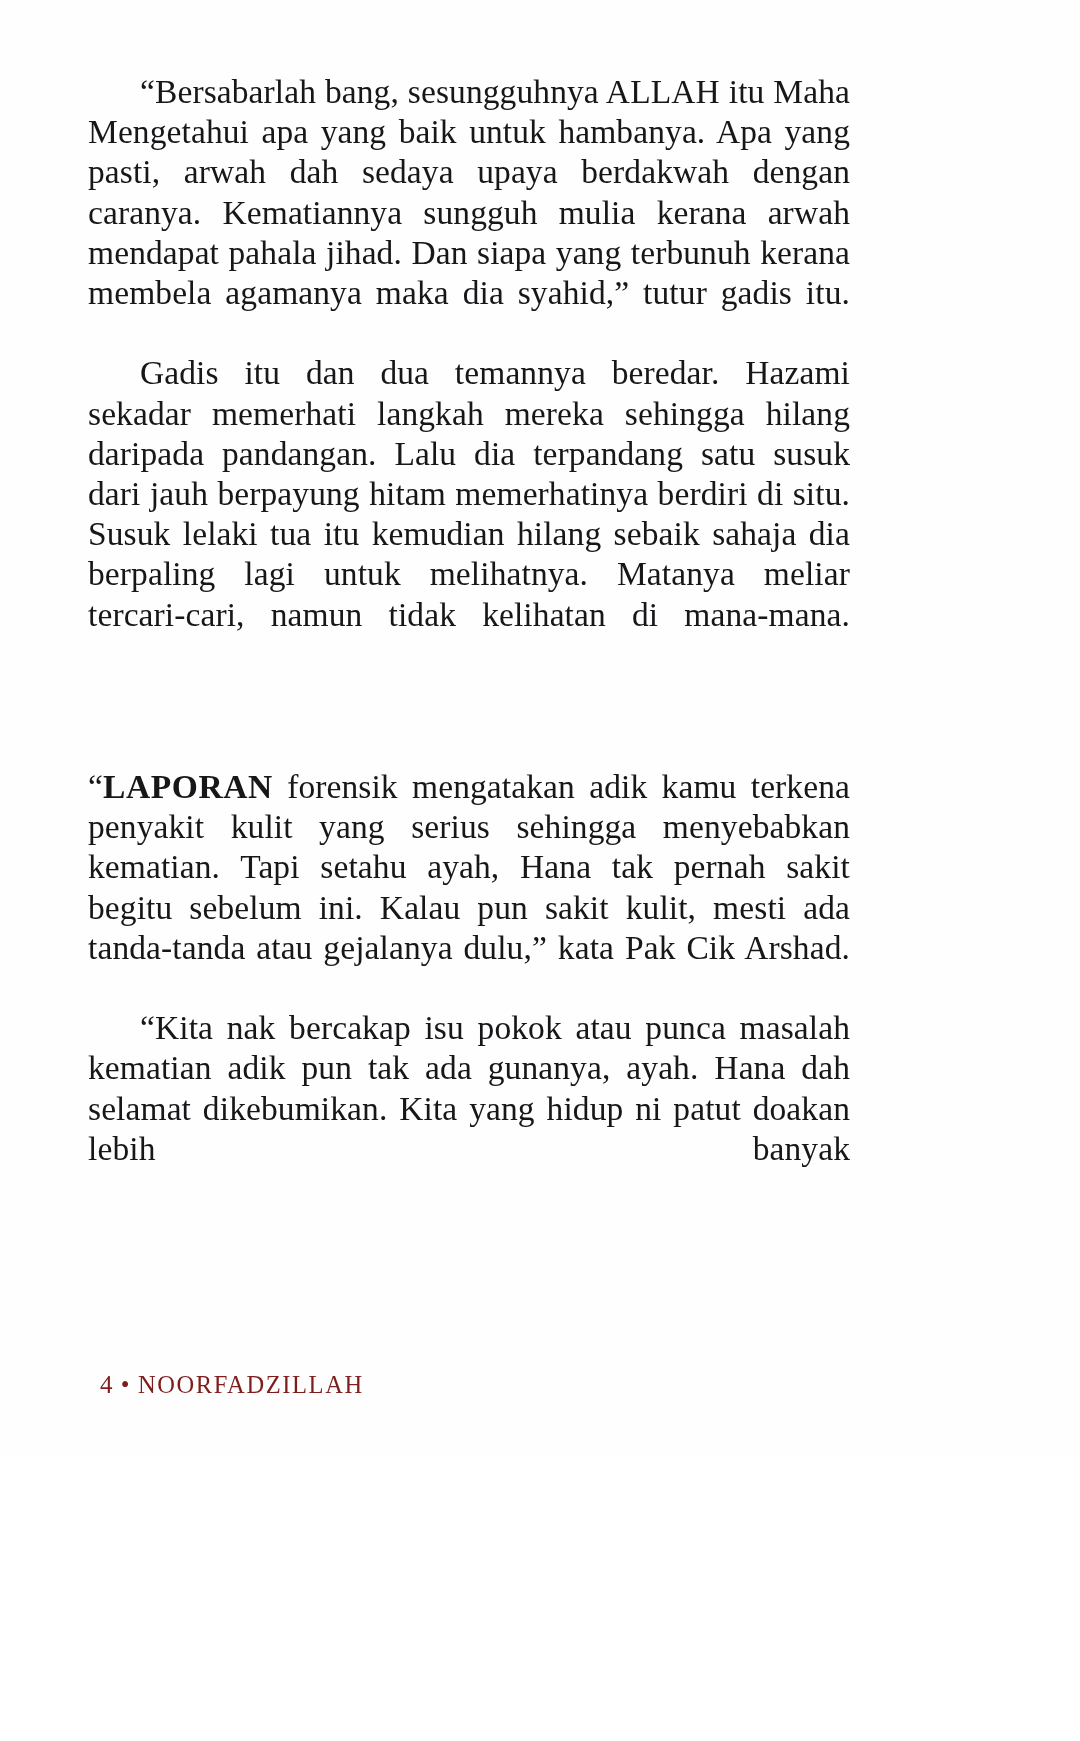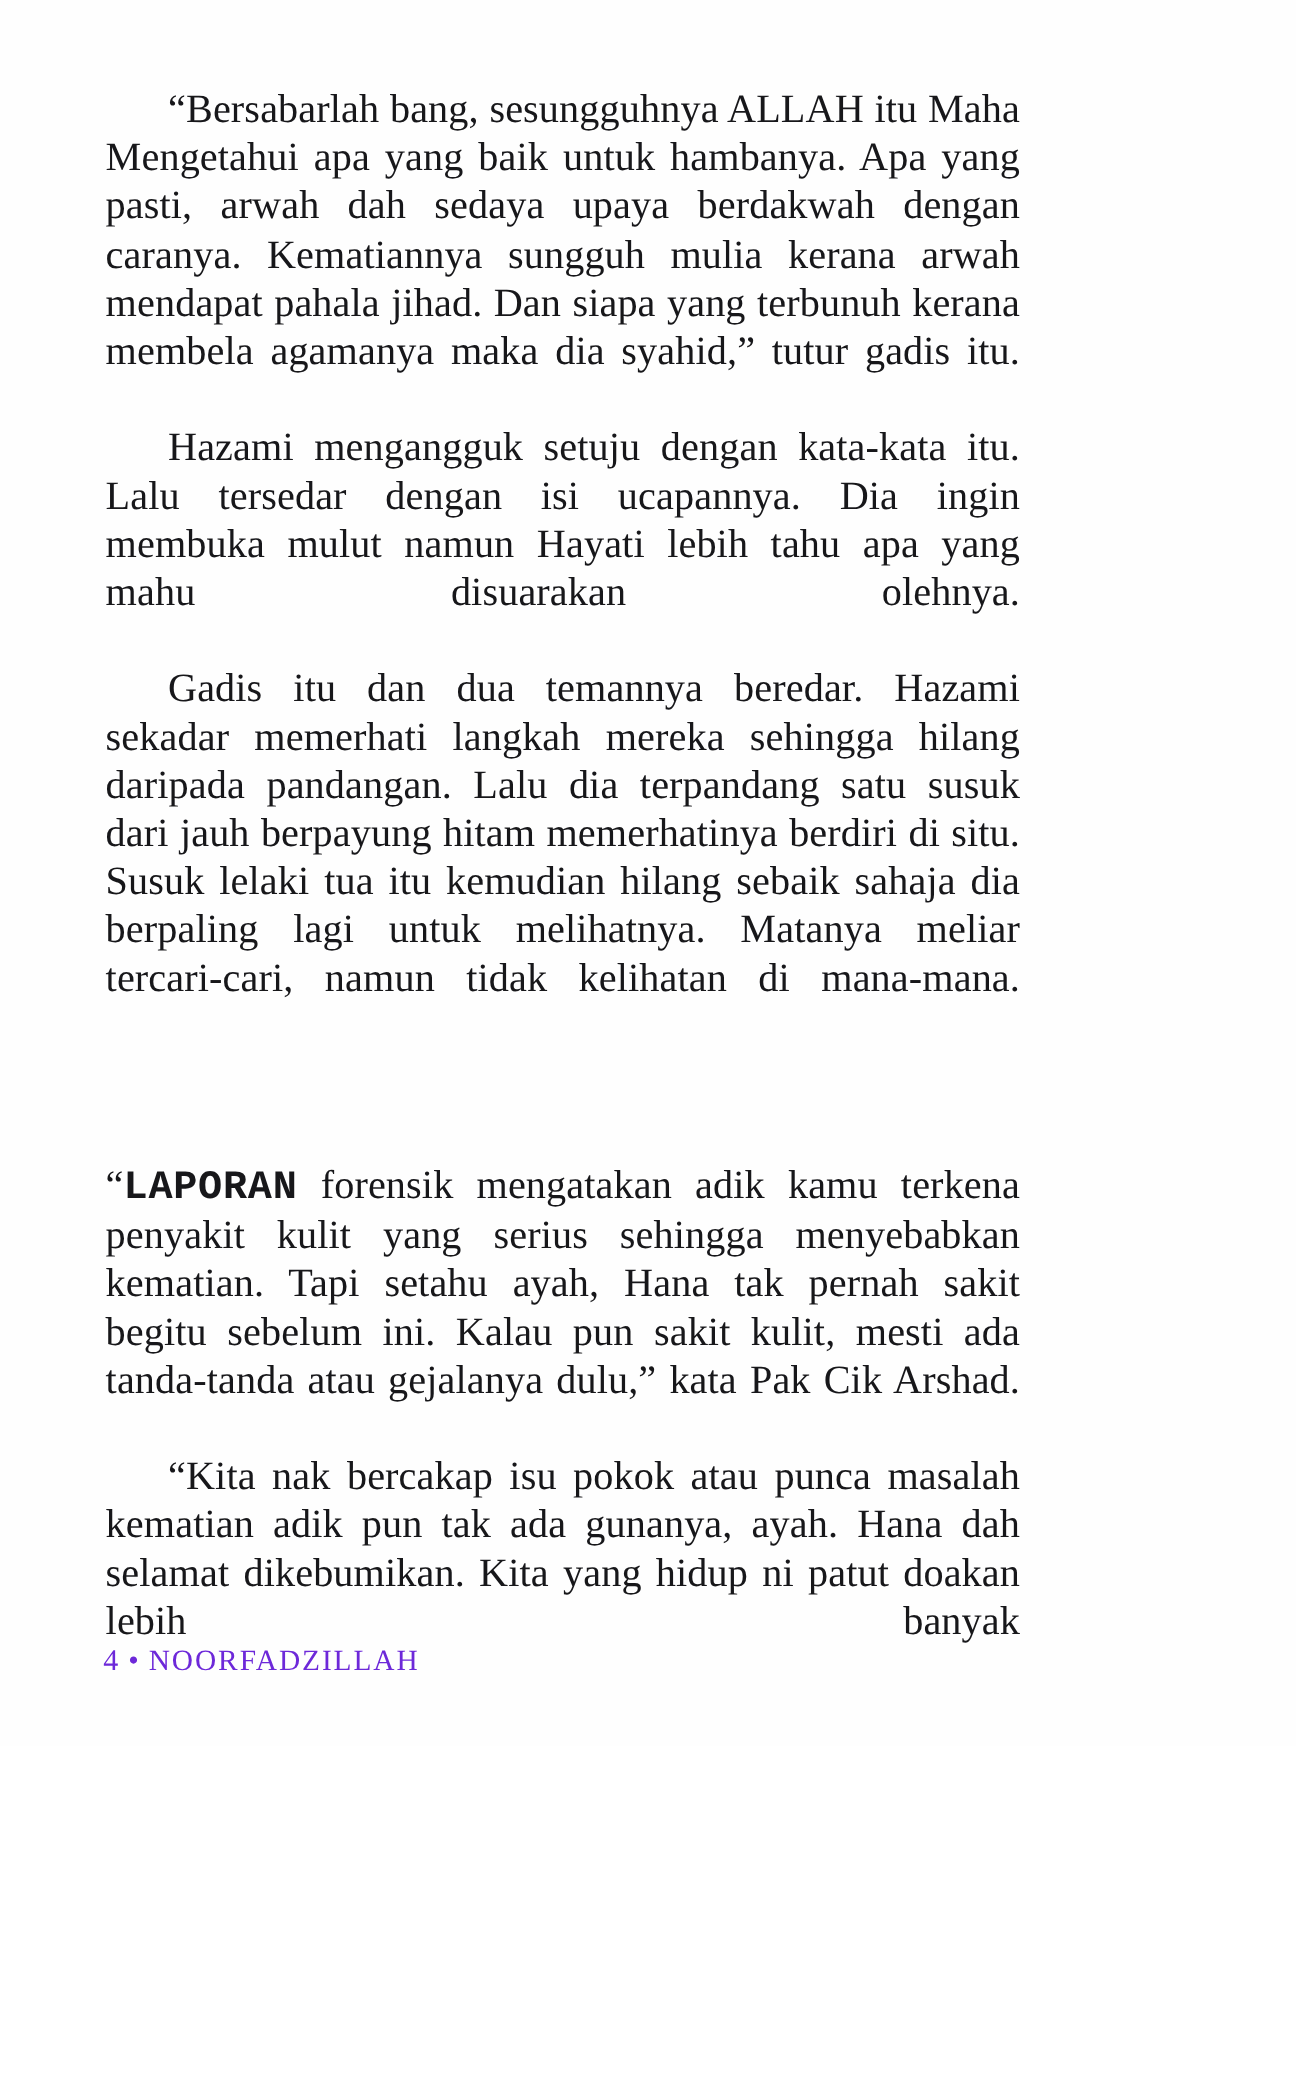--- a/index.html
+++ b/index.html
@@ -54,30 +54,29 @@
     width: 100%;
   }
 
   .gap-block {
     height: 92px;
   }
 
   .lead-word {
     font-weight: bold;
     letter-spacing: 0.6px;
-    font-family: Liberation Mono, monospace;
   }
 
   .footer {
     position: absolute;
-    left: 86px;
+    left: 100px;
     bottom: 56px;
     font-size: 25px;
     letter-spacing: 1.3px;
-    color: #6d28d9;
+    color: #7f1d1d;
     white-space: nowrap;
   }
 
   .footer .pg-num {
     font-family: "Liberation Serif", "DejaVu Serif", serif;
   }
 
   .footer .sep {
     margin: 0 7px;
   }
@@ -89,21 +88,20 @@
 </style>
 </head>
 <body>
 
 <div class="page">
 
   <div class="text-block">
 
     <p class="para">“Bersabarlah bang, sesungguhnya ALLAH itu Maha Mengetahui apa yang baik untuk hambanya. Apa yang pasti, arwah dah sedaya upaya berdakwah dengan caranya. Kematiannya sungguh mulia kerana arwah mendapat pahala jihad. Dan siapa yang terbunuh kerana membela agamanya maka dia syahid,” tutur gadis itu.</p>
 
-    <p class="para">Hazami mengangguk setuju dengan kata-kata itu. Lalu tersedar dengan isi ucapannya. Dia ingin membuka mulut namun Hayati lebih tahu apa yang mahu disuarakan olehnya.</p>
 
 
     <p class="para">Gadis itu dan dua temannya beredar. Hazami sekadar memerhati langkah mereka sehingga hilang daripada pandangan. Lalu dia terpandang satu susuk dari jauh berpayung hitam memerhatinya berdiri di situ. Susuk lelaki tua itu kemudian hilang sebaik sahaja dia berpaling lagi untuk melihatnya. Matanya meliar tercari-cari, namun tidak kelihatan di mana-mana.</p>
 
     <div class="gap-block"></div>
 
     <p class="para no-indent"><span>“</span><span class="lead-word">LAPORAN</span><span> forensik mengatakan adik kamu terkena penyakit kulit yang serius sehingga menyebabkan kematian. Tapi setahu ayah, Hana tak pernah sakit begitu sebelum ini. Kalau pun sakit kulit, mesti ada tanda-tanda atau gejalanya dulu,” kata Pak Cik Arshad.</span></p>
 
 
     <p class="para">“Kita nak bercakap isu pokok atau punca masalah kematian adik pun tak ada gunanya, ayah. Hana dah selamat dikebumikan. Kita yang hidup ni patut doakan lebih banyak</p>

